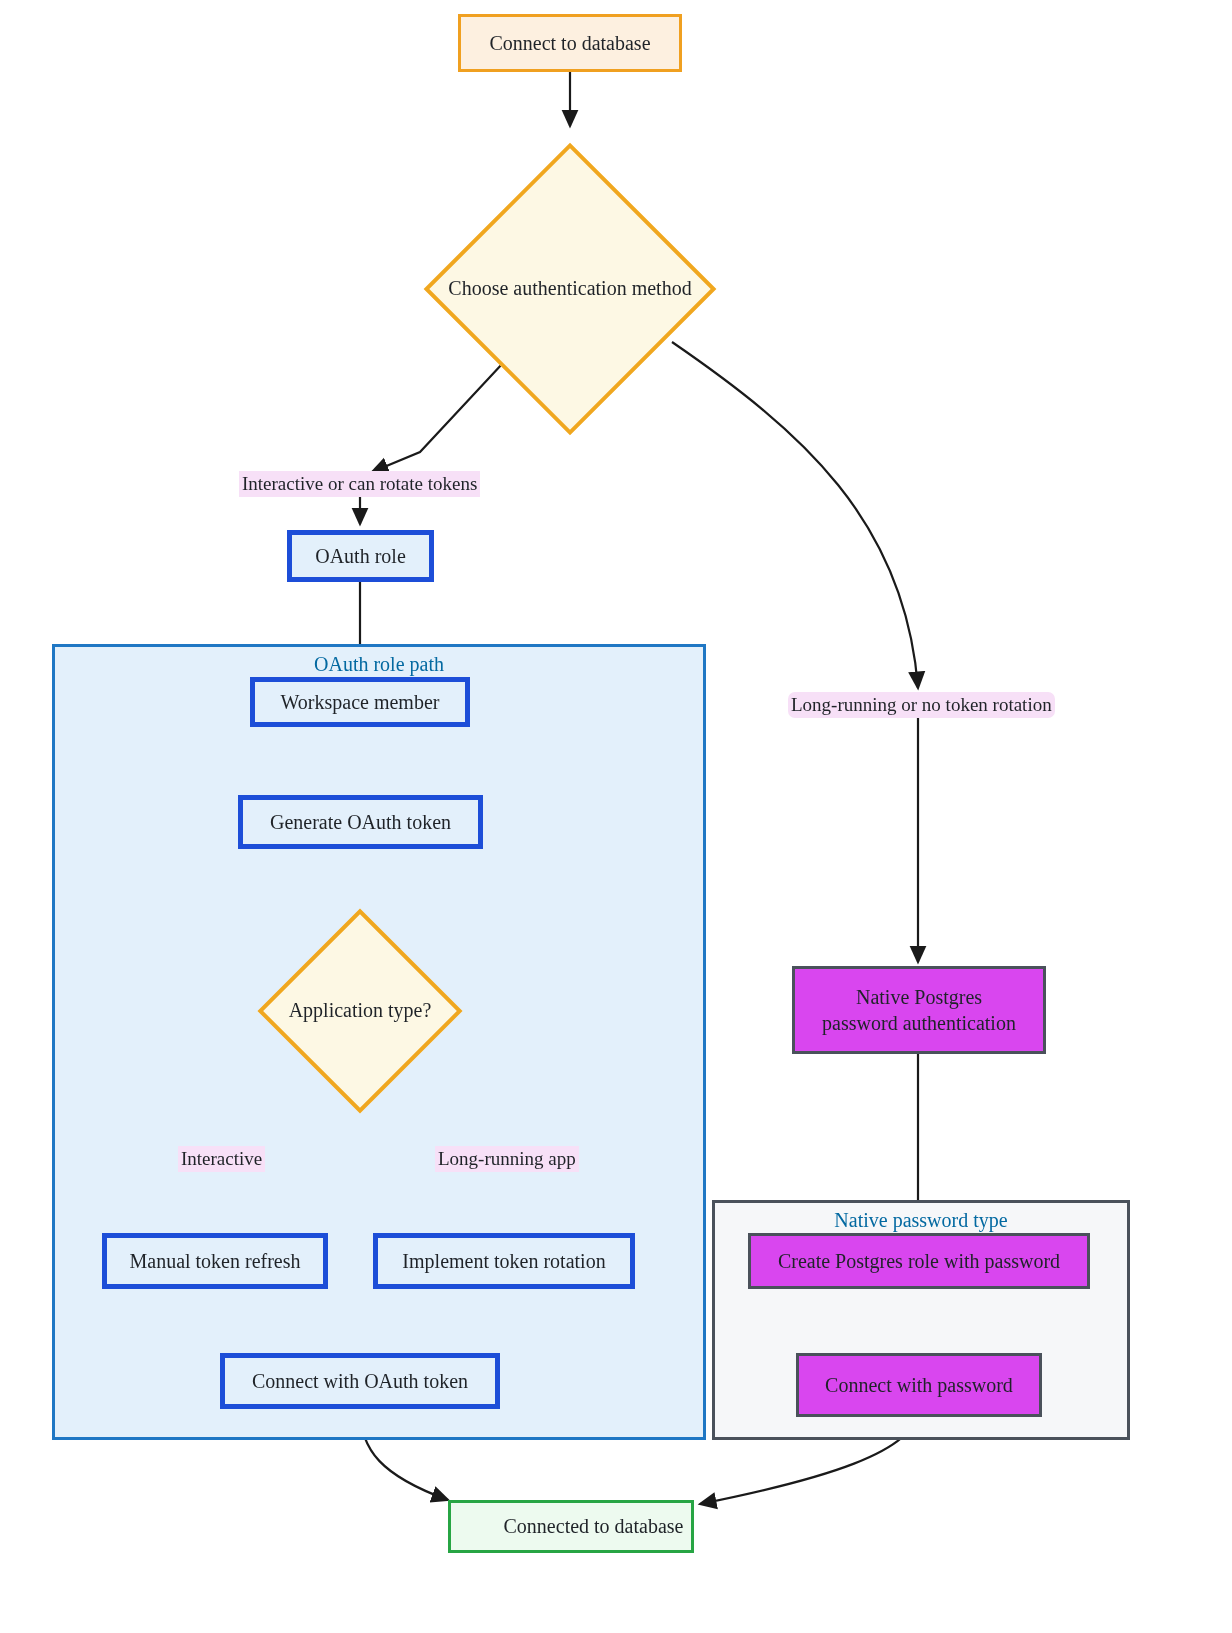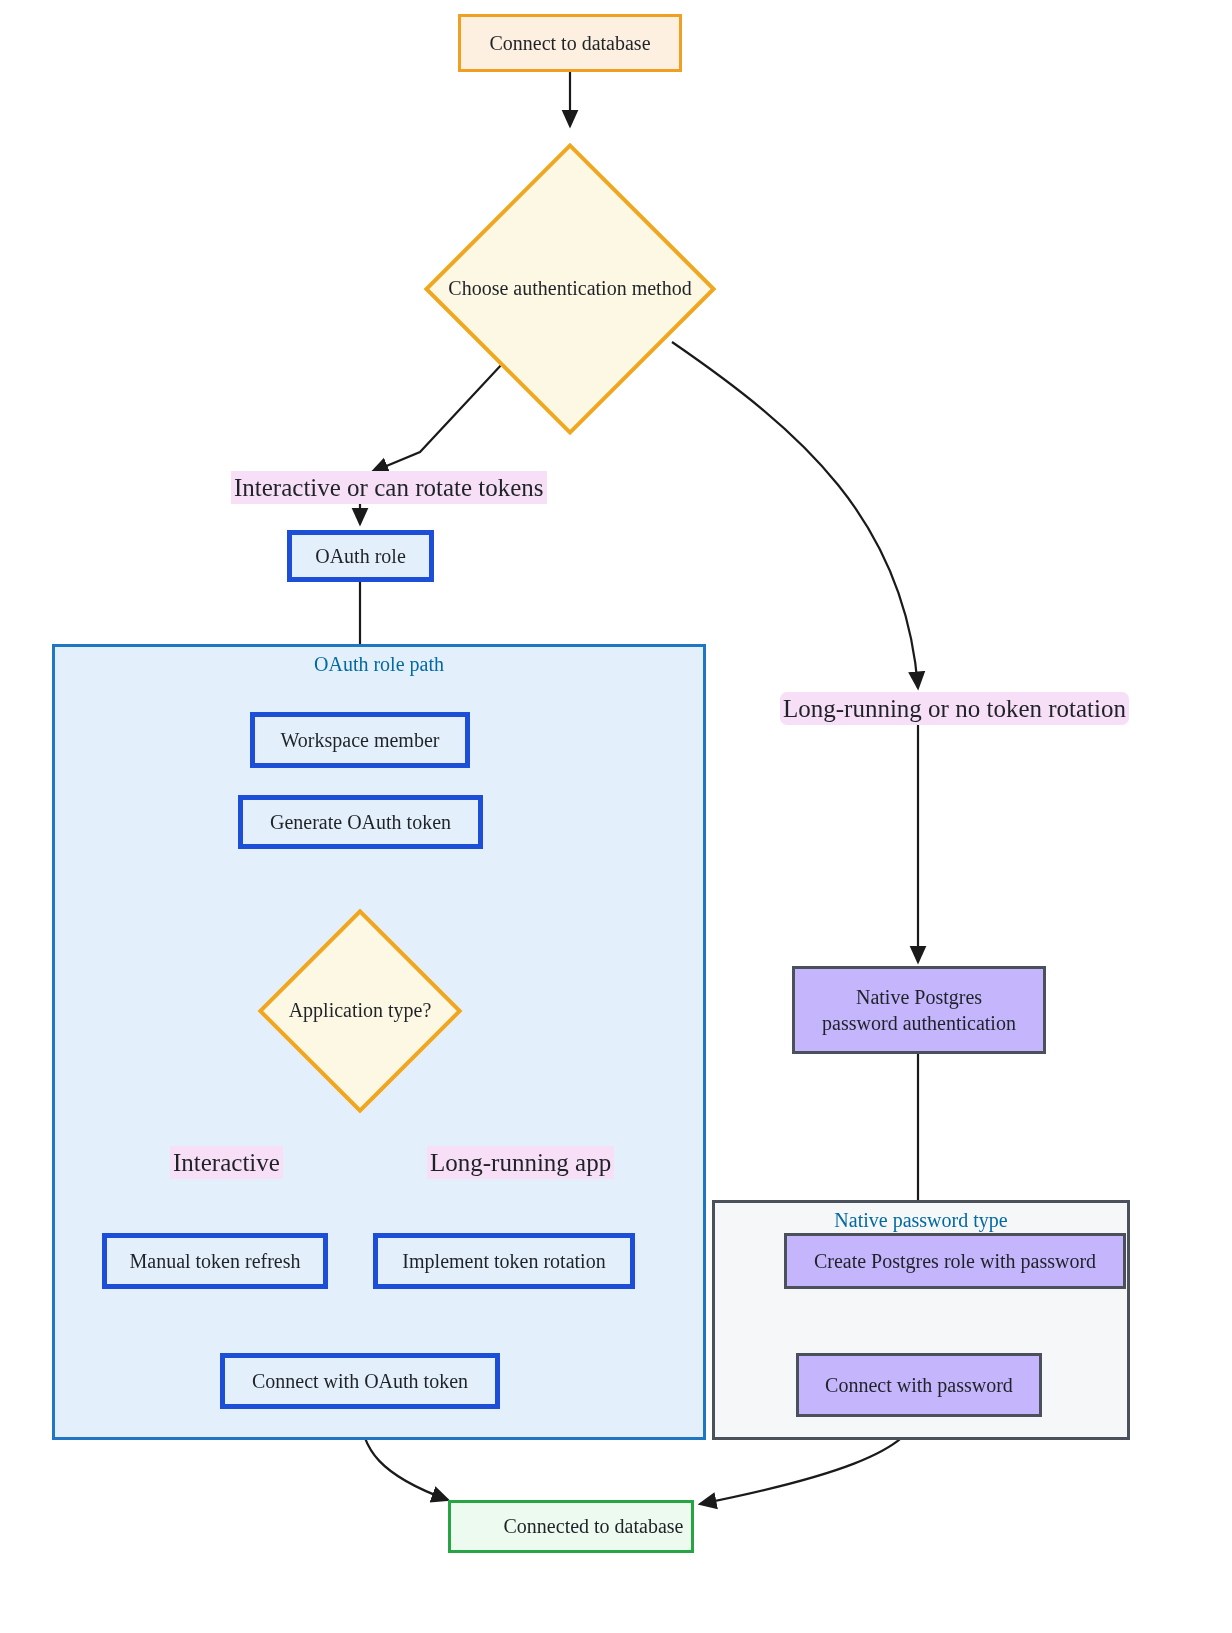--- a/index.html
+++ b/index.html
@@ -40,21 +40,21 @@
   
   .n-start {
     background: #fdf0e0;
     border: 3px solid #f0a020;
   }
   .n-oauth {
     background: #e3f0fb;
     border: 5px solid #1d4ed8;
   }
   .n-native {
-    background: #c4b5fd;
+    background: #d946ef;
     border: 3px solid #4a515b;
   }
   .n-end {
     background: #edfaef;
     border: 3px solid #27a544;
     padding-left: 45px;
   }
   
   .decision {
     position: absolute;
@@ -96,26 +96,27 @@
     left: 0;
     right: 0;
     text-align: center;
     font-size: 20px;
     color: #0369a1;
   }
   
   .edge-label {
     position: absolute;
     background: #f7e0f7;
-    font-size: 25px;
+    font-size: 19px;
     color: #1f2328;
     padding: 1px 3px;
     white-space: nowrap;
     box-sizing: border-box;
     line-height: 1.25;
+    margin-left: 8px;
   }
 </style>
 </head>
 <body>
 
 <div id="canvas">
 
   <svg class="edges" viewBox="0 0 1232 1633" xmlns="http://www.w3.org/2000/svg">
     <defs>
       <marker id="arrow" markerWidth="9" markerHeight="9" refX="7.5" refY="4.5" orient="auto" markerUnits="strokeWidth">
@@ -172,21 +173,21 @@
 
   <div class="decision" style="left:425px; top:137px; width:290px; height:303px;">
     <div class="dia" style="width:207px; height:207px;"></div>
     <div class="dia-label">Choose authentication method</div>
   </div>
 
   <div class="node n-oauth" style="left:287px; top:530px; width:147px; height:52px;">
     <span>OAuth role</span>
   </div>
 
-  <div class="node n-oauth" style="left:250px; top:677px; width:220px; height:56px;margin-top:35px;">
+  <div class="node n-oauth" style="left:250px; top:677px; width:220px; height:50px;">
     <span>Workspace member</span>
   </div>
 
   <div class="node n-oauth" style="left:238px; top:795px; width:245px; height:54px;">
     <span>Generate OAuth token</span>
   </div>
 
   <div class="decision" style="left:255px; top:908px; width:210px; height:205px;">
     <div class="dia" style="width:145px; height:145px;"></div>
     <div class="dia-label">Application type?</div>
@@ -202,21 +203,21 @@
 
   <div class="node n-oauth" style="left:220px; top:1353px; width:280px; height:56px;">
     <span>Connect with OAuth token</span>
   </div>
 
   <div class="node n-native" style="left:792px; top:966px; width:254px; height:88px;">
     <span>Native Postgres
 password authentication</span>
   </div>
 
-  <div class="node n-native" style="left:748px; top:1233px; width:342px; height:56px;margin-left:36px;">
+  <div class="node n-native" style="left:748px; top:1233px; width:342px; height:56px;">
     <span>Create Postgres role with password</span>
   </div>
 
   <div class="node n-native" style="left:796px; top:1353px; width:246px; height:64px;">
     <span>Connect with password</span>
   </div>
 
   <div class="node n-end" style="left:448px; top:1500px; width:246px; height:53px;">
     <span>Connected to database</span>
   </div>

